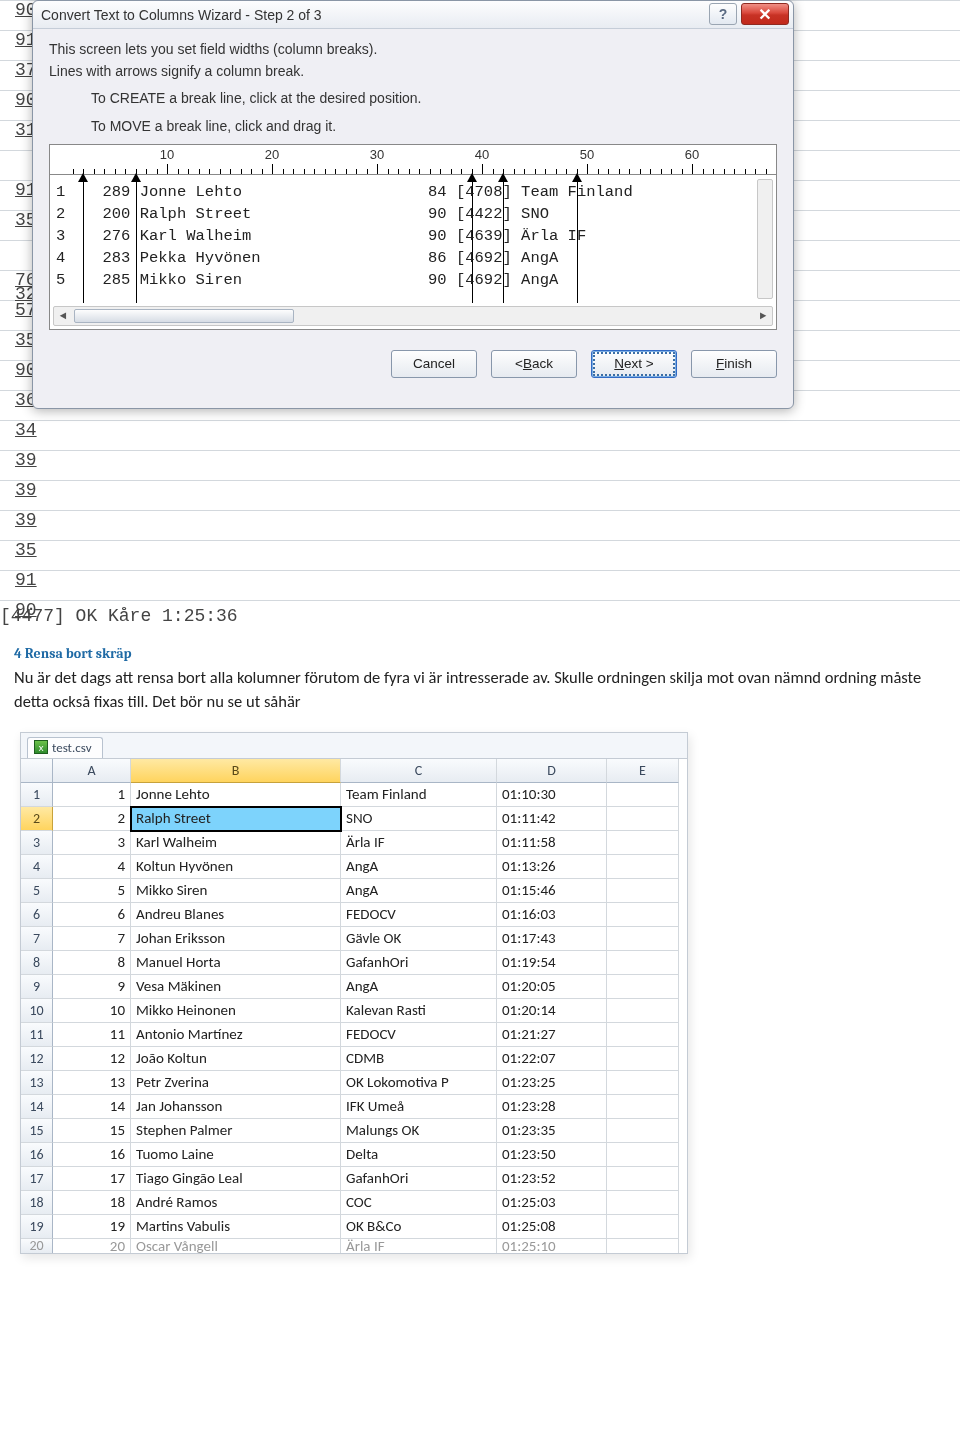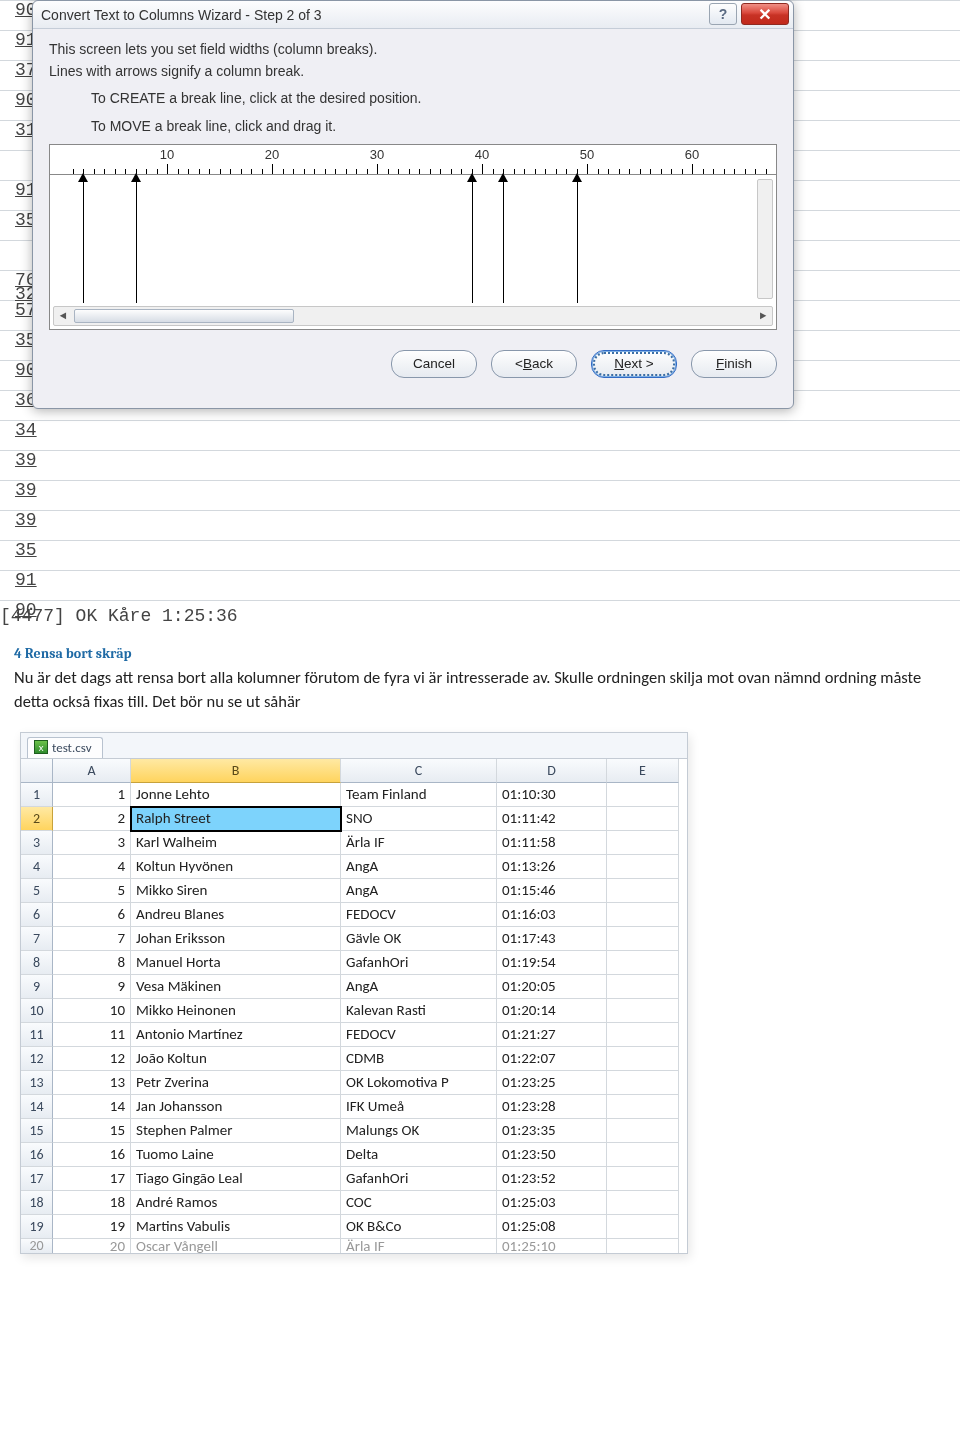--- a/index.html
+++ b/index.html
@@ -199,21 +199,21 @@
     display: flex;
     justify-content: flex-end;
     gap: 14px;
     margin-top: 20px;
   }
   .dlg-btn {
     min-width: 86px;
     height: 28px;
     background: linear-gradient(#fefefe,#e6eaf0);
     border: 1px solid #8897ab;
-    border-radius: 13px;
+    border-radius: 3px;
     font-size: 13.5px;
     color: #222;
     display: flex;
     align-items: center;
     justify-content: center;
     padding: 0 14px;
   }
   .dlg-btn.focus {
     outline: 2px dotted #3b6ea5;
     outline-offset: -4px;
@@ -500,20 +500,25 @@
           <div class="break-line" style="left: 33px;"></div>
           <div class="break-arrow" style="left: 85.5px;"></div>
           <div class="break-line" style="left: 85.5px;"></div>
           <div class="break-arrow" style="left: 421.5px;"></div>
           <div class="break-line" style="left: 421.5px;"></div>
           <div class="break-arrow" style="left: 453px;"></div>
           <div class="break-line" style="left: 453px;"></div>
           <div class="break-arrow" style="left: 526.5px;"></div>
           <div class="break-line" style="left: 526.5px;"></div>
         </div>
+      <div class="preview-rows" id="preview-rows">1    289 Jonne Lehto                    84 [4708] Team Finland
+2    200 Ralph Street                   90 [4422] SNO
+3    276 Karl Walheim                   90 [4639] Ärla IF
+4    283 Pekka Hyvönen                  86 [4692] AngA
+5    285 Mikko Siren                    90 [4692] AngA</div>
       <div class="preview-scroll"></div>
       <div class="preview-hscroll">
         <div class="hscroll-arrow">◄</div>
         <div class="hscroll-thumb"></div>
         <div style="flex:1"></div>
         <div class="hscroll-arrow">►</div>
       </div>
     </div>
 
     <div class="dlg-buttons">

